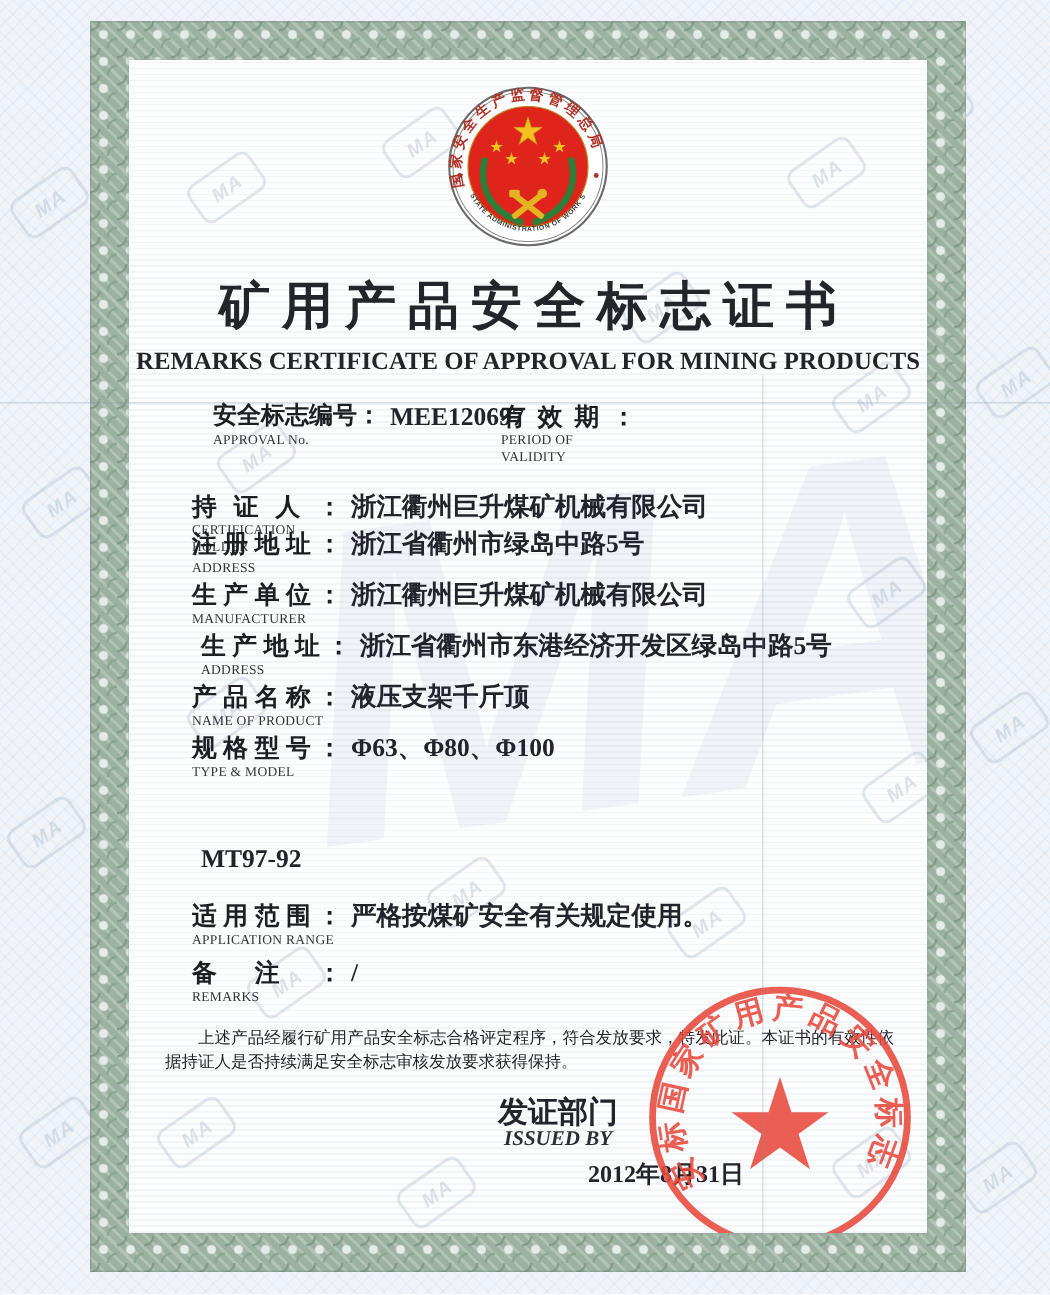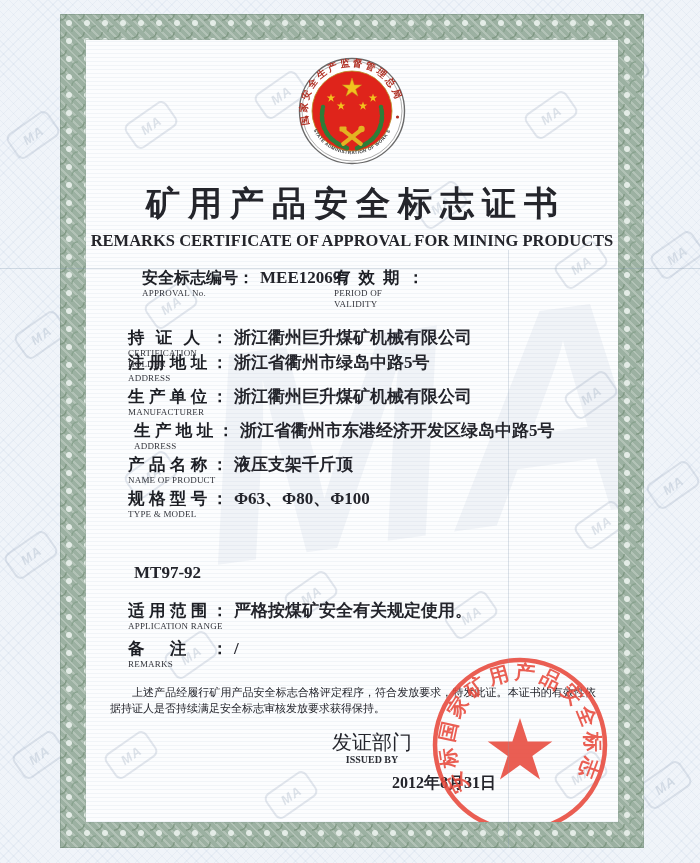--- a/index.html
+++ b/index.html
@@ -72,22 +72,22 @@
   .w100{width:100px;}
   .w112{width:112px;}
   .w90{width:90px;}
   
   .decl{
     position:absolute;left:24px;top:645px;width:486px;
     font-weight:400;font-size:11px;line-height:1.45;color:#23242b;
     text-indent:2em;text-align:justify;
   }
   .issued{position:absolute;left:186px;top:691px;width:200px;text-align:center;}
-  .issued .cn{font-weight:400;font-size:20px;color:#23242b;line-height:22px;}
-  .issued .ie{font-weight:700;font-size:10px;color:#2c2e35;line-height:13px;}
+  .issued .cn{font-weight:700;font-size:20px;color:#23242b;line-height:22px;}
+  .issued .ie{font-weight:700;font-size:14px;color:#2c2e35;line-height:13px;font-style:italic;}
   .date{position:absolute;left:306px;top:733px;font-weight:700;font-size:16px;color:#23242b;}
   .seal{position:absolute;left:339px;top:610px;width:190px;height:190px;opacity:.88;}
 </style>
 </head>
 <body>
 
 <div class="canvas">
 
   <div class="ma" style="left:8px;top:120px">
       <span>MA</span>

